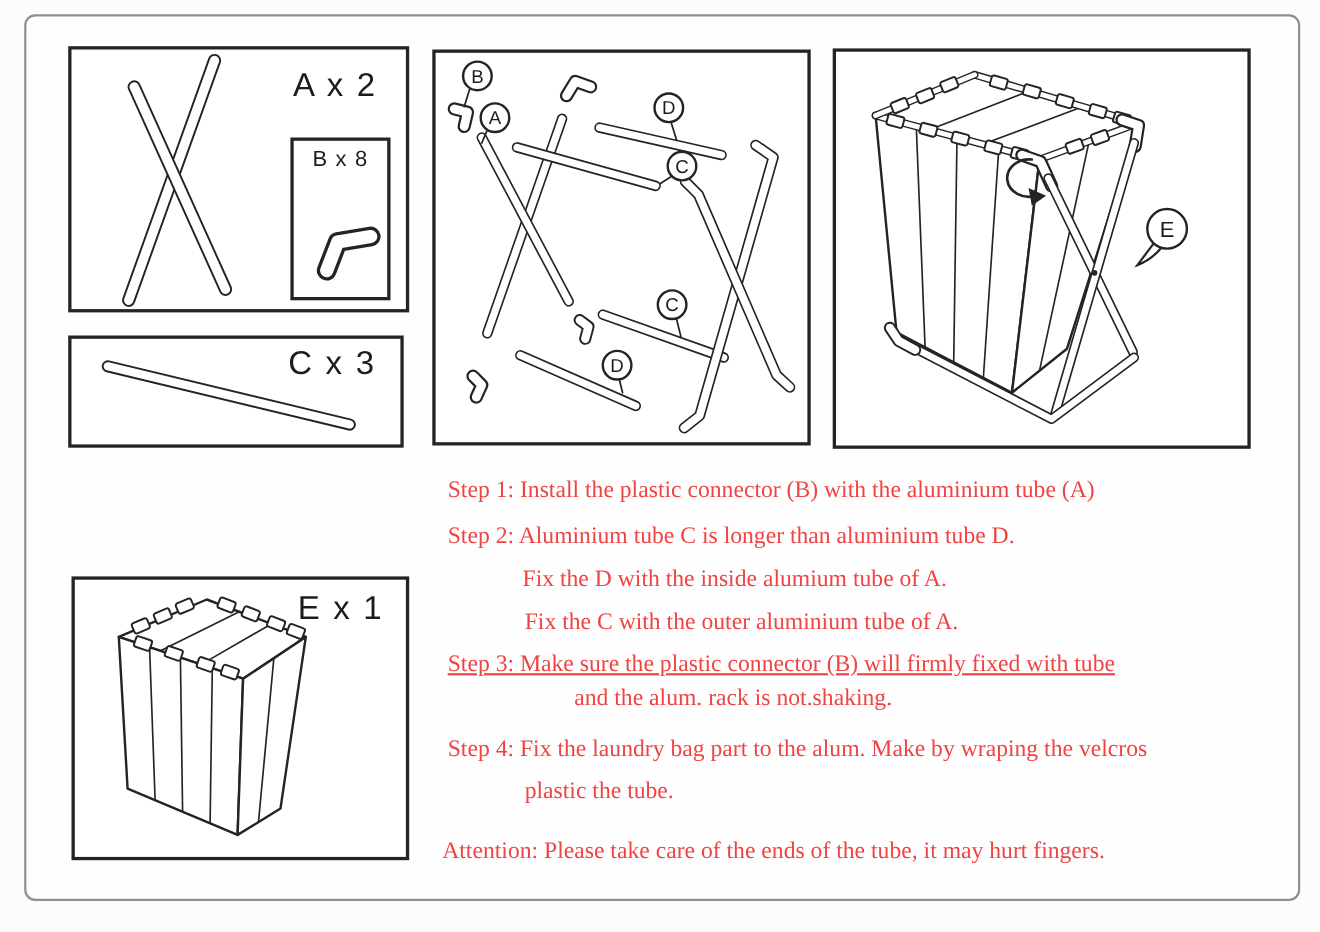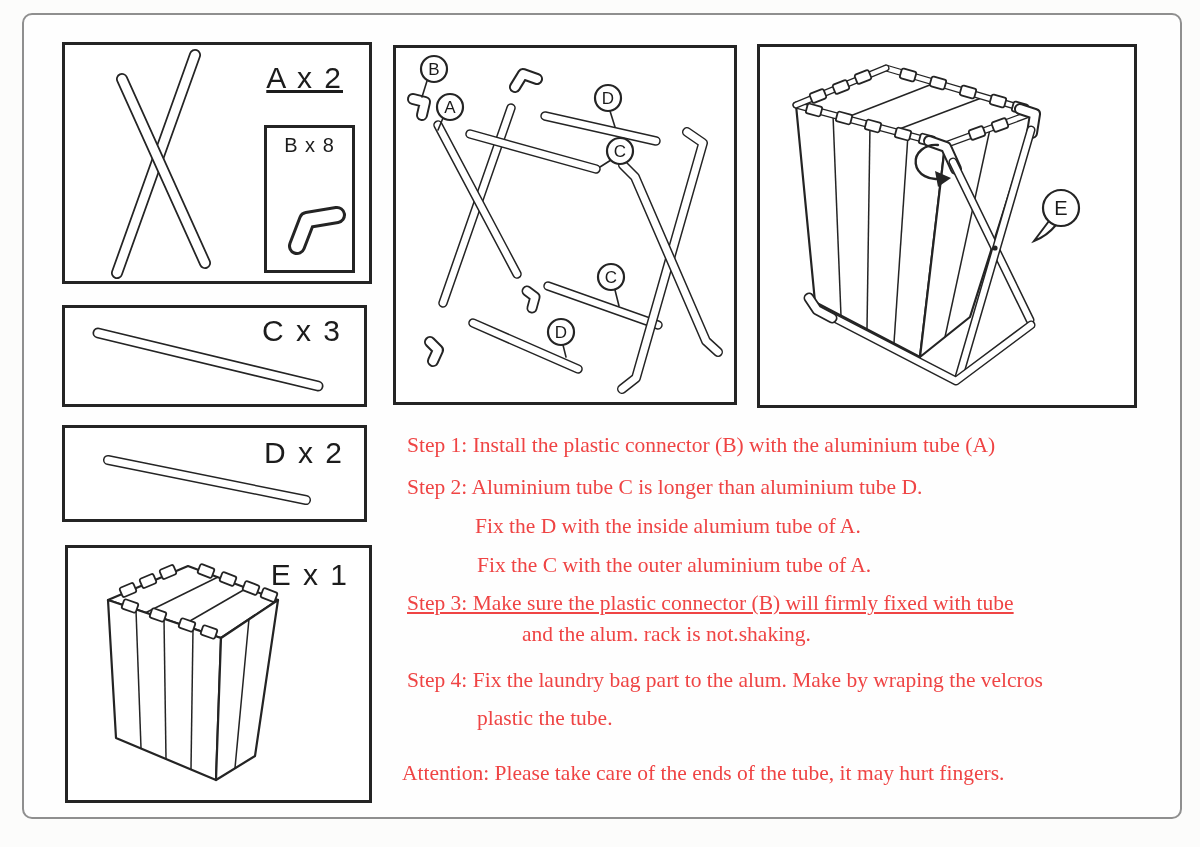--- a/index.html
+++ b/index.html
@@ -36,21 +36,21 @@
 
   <div class="pbox" style="left:62px; top:42px; width:310px; height:242px;">
     <svg width="304" height="236" viewBox="0 0 304 236">
       <g>
         <line class="tk" stroke-width="12" x1="130" y1="10" x2="52" y2="228"></line>
         <line class="tw" stroke-width="8.5" x1="130" y1="10" x2="52" y2="228"></line>
         <line class="tk" stroke-width="12" x1="57" y1="34" x2="140" y2="218"></line>
         <line class="tw" stroke-width="8.5" x1="57" y1="34" x2="140" y2="218"></line>
       </g>
     </svg>
-    <div class="part-label" style="top:16px; right:26px;text-decoration:underline;">A x 2</div>
+    <div class="part-label" style="top:16px; right:26px;">A x 2</div>
     <div class="inset-box">
       <div class="part-label small" style="top:6px;">B x 8</div>
       <svg width="85" height="142" viewBox="0 0 85 142">
         <g>
           <polyline class="tk" stroke-width="18" points="30,118 40,92 70,87"></polyline>
           <polyline class="tw" stroke-width="12" points="30,118 40,92 70,87"></polyline>
         </g>
       </svg>
     </div>
   </div>
@@ -58,31 +58,22 @@
   <div class="pbox" style="left:62px; top:305px; width:305px; height:102px;">
     <svg width="299" height="96" viewBox="0 0 299 96">
       <g>
         <line class="tk" stroke-width="11" x1="33" y1="25" x2="253" y2="78"></line>
         <line class="tw" stroke-width="7.5" x1="33" y1="25" x2="253" y2="78"></line>
       </g>
     </svg>
     <div class="part-label" style="top:6px; right:22px;">C x 3</div>
   </div>
 
-  <div class="pbox" style="left:62px; top:425px; width:305px; height:97px;">
-    <svg width="299" height="91" viewBox="0 0 299 91">
-      <g>
-        <line class="tk" stroke-width="10" x1="43" y1="32" x2="241" y2="72"></line>
-        <line class="tw" stroke-width="7" x1="43" y1="32" x2="241" y2="72"></line>
-      </g>
-    </svg>
-    <div class="part-label" style="top:8px; right:20px;">D x 2</div>
-  </div>
-
-  <div class="pbox" style="left:65px; top:545px; width:307px; height:258px;">
+
+  <div class="pbox" style="left:65px; top:524px; width:307px; height:258px;">
     <svg width="301" height="236" viewBox="0 0 301 236">
       <g>
 
         <polygon class="face" points="120,18 40,52 153,90 210,52"></polygon>
         <line class="fold" x1="77" y1="65" x2="150" y2="29"></line>
         <line class="fold" x1="115" y1="77" x2="179" y2="40"></line>
 
         <polygon class="face" points="40,52 153,90 148,232 48,190"></polygon>
         <line class="fold" x1="68" y1="62" x2="73" y2="200"></line>
         <line class="fold" x1="96" y1="71" x2="98" y2="211"></line>

